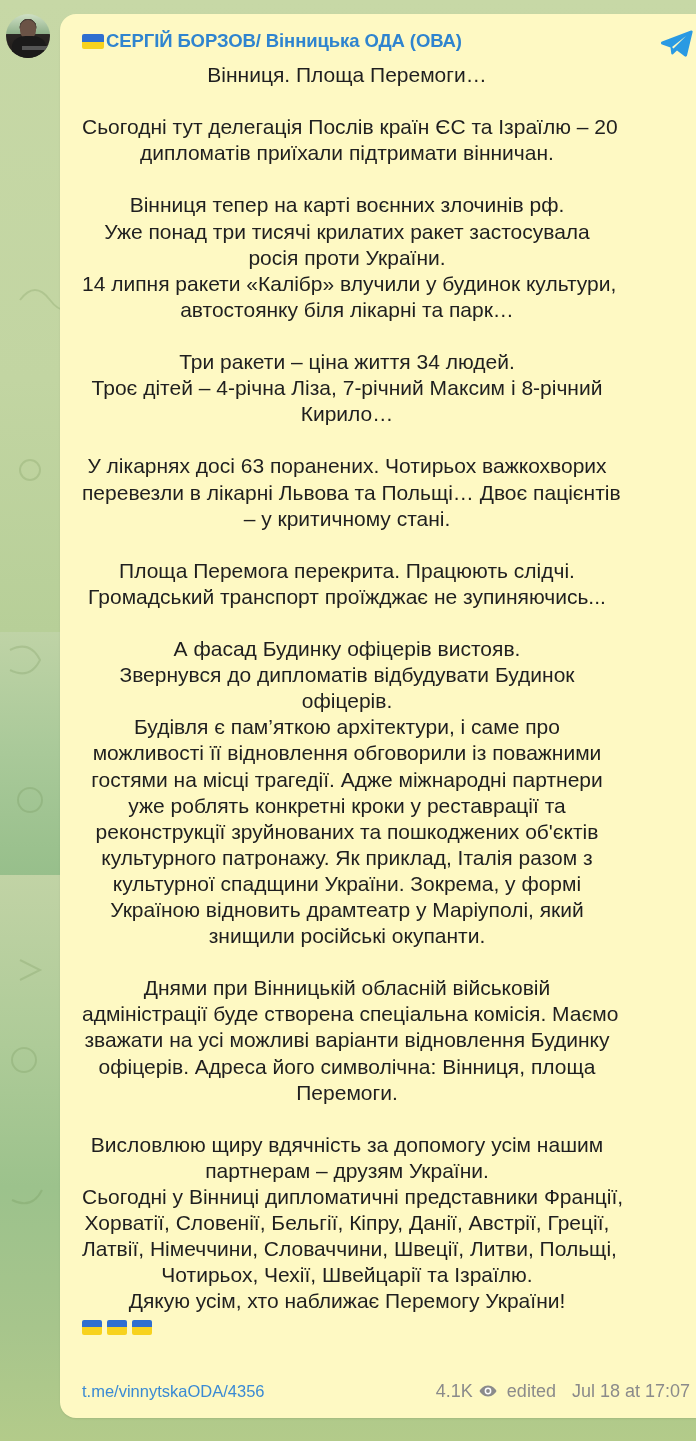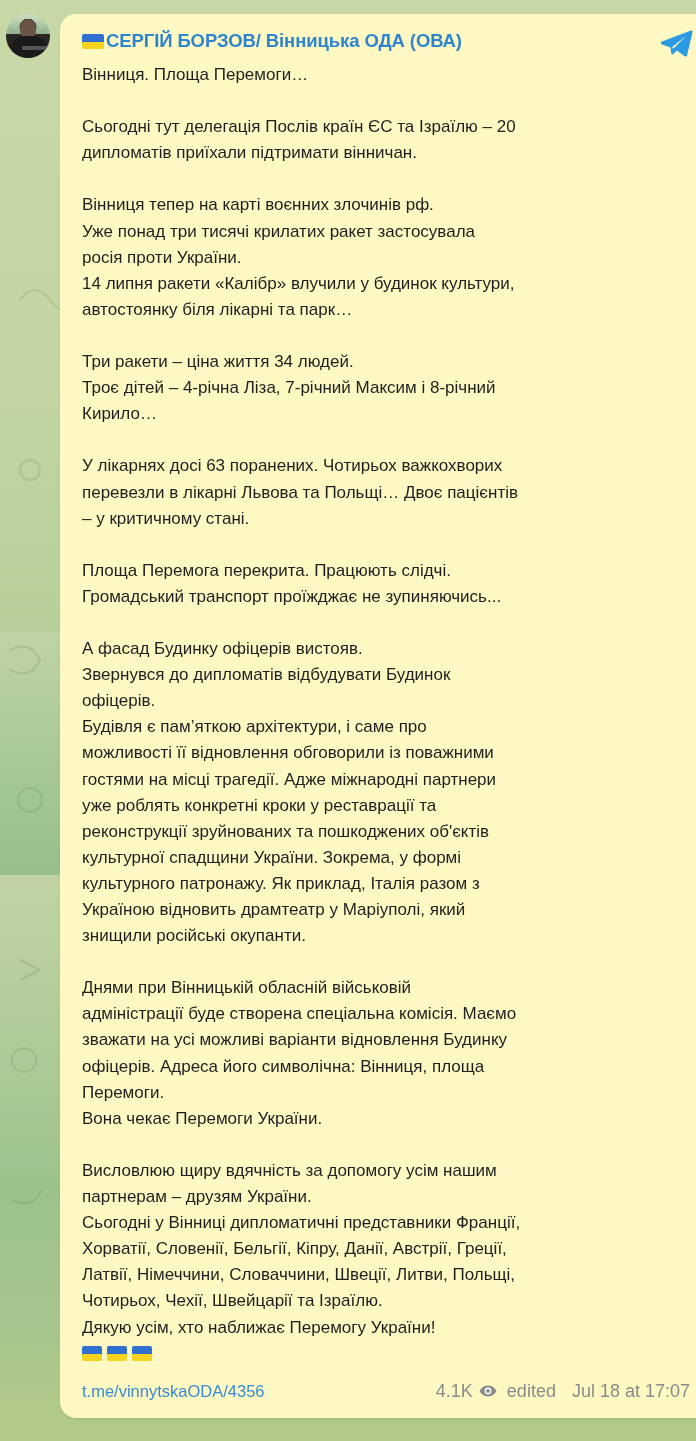--- a/index.html
+++ b/index.html
@@ -33,21 +33,21 @@
   .flag {
     display: inline-block; width: 22px; height: 15px; border-radius: 2px; overflow: hidden;
     background: linear-gradient(180deg, #2f6fd0 0 50%, #f7d21e 50% 100%);
     margin-right: 2px;
   }
   .channel-name { color: #2f84cf; font-weight: bold; font-size: 18.5px; letter-spacing: -0.1px; }
   .tg-icon { position: absolute; right: 18px; top: 14px; width: 34px; height: 30px; }
 
   .body-text {
     position: absolute; left: 22px; top: 48px; width: 530px;
-    font-size: 17px; line-height: 26.1px; color: #1f1f1f;
+    font-size: 21px; line-height: 26.1px; color: #1f1f1f; text-align: center;
   }
   .para { margin: 0 0 26.1px 0; }
   .para div { white-space: nowrap; }
   .flags-row { display: flex; gap: 3px; height: 22px; align-items: center; margin-top: 2px; }
   .flags-row .flag { width: 20px; height: 15px; }
 
   .footer { position: absolute; left: 22px; right: 22px; top: 1365px; height: 24px; display: flex; align-items: center; gap: 32px; }
   .link { color: #3a8ad4; font-size: 16.5px; text-decoration: none; }
   .meta { margin-left: auto; display: flex; align-items: center; color: #8b8b8b; font-size: 18px; }
   .eye { width: 18px; height: 12px; margin: 0 10px 0 6px; }
@@ -125,32 +125,31 @@
     </div>
     <div class="para">
       <div>А фасад Будинку офіцерів вистояв.</div>
       <div>Звернувся до дипломатів відбудувати Будинок</div>
       <div>офіцерів.</div>
       <div>Будівля є пам’яткою архітектури, і саме про</div>
       <div>можливості її відновлення обговорили із поважними</div>
       <div>гостями на місці трагедії. Адже міжнародні партнери</div>
       <div>уже роблять конкретні кроки у реставрації та</div>
       <div>реконструкції зруйнованих та пошкоджених об'єктів</div>
+      <div>культурного патронажу. Як приклад, Італія разом з</div>
       <div>культурної спадщини України. Зокрема, у формі</div>
-      <div>культурного патронажу. Як приклад, Італія разом з</div>
       <div>Україною відновить драмтеатр у Маріуполі, який</div>
       <div>знищили російські окупанти.</div>
     </div>
     <div class="para">
       <div>Днями при Вінницькій обласній військовій</div>
       <div>адміністрації буде створена спеціальна комісія. Маємо</div>
       <div>зважати на усі можливі варіанти відновлення Будинку</div>
       <div>офіцерів. Адреса його символічна: Вінниця, площа</div>
       <div>Перемоги.</div>
-      <div>Вона чекає Перемоги України.</div>
     </div>
     <div class="para" style="margin-bottom:0">
       <div>Висловлюю щиру вдячність за допомогу усім нашим</div>
       <div>партнерам – друзям України.</div>
       <div>Сьогодні у Вінниці дипломатичні представники Франції,</div>
       <div>Хорватії, Словенії, Бельгії, Кіпру, Данії, Австрії, Греції,</div>
       <div>Латвії, Німеччини, Словаччини, Швеції, Литви, Польщі,</div>
       <div>Чотирьох, Чехії, Швейцарії та Ізраїлю.</div>
       <div>Дякую усім, хто наближає Перемогу України!</div>
     </div>

